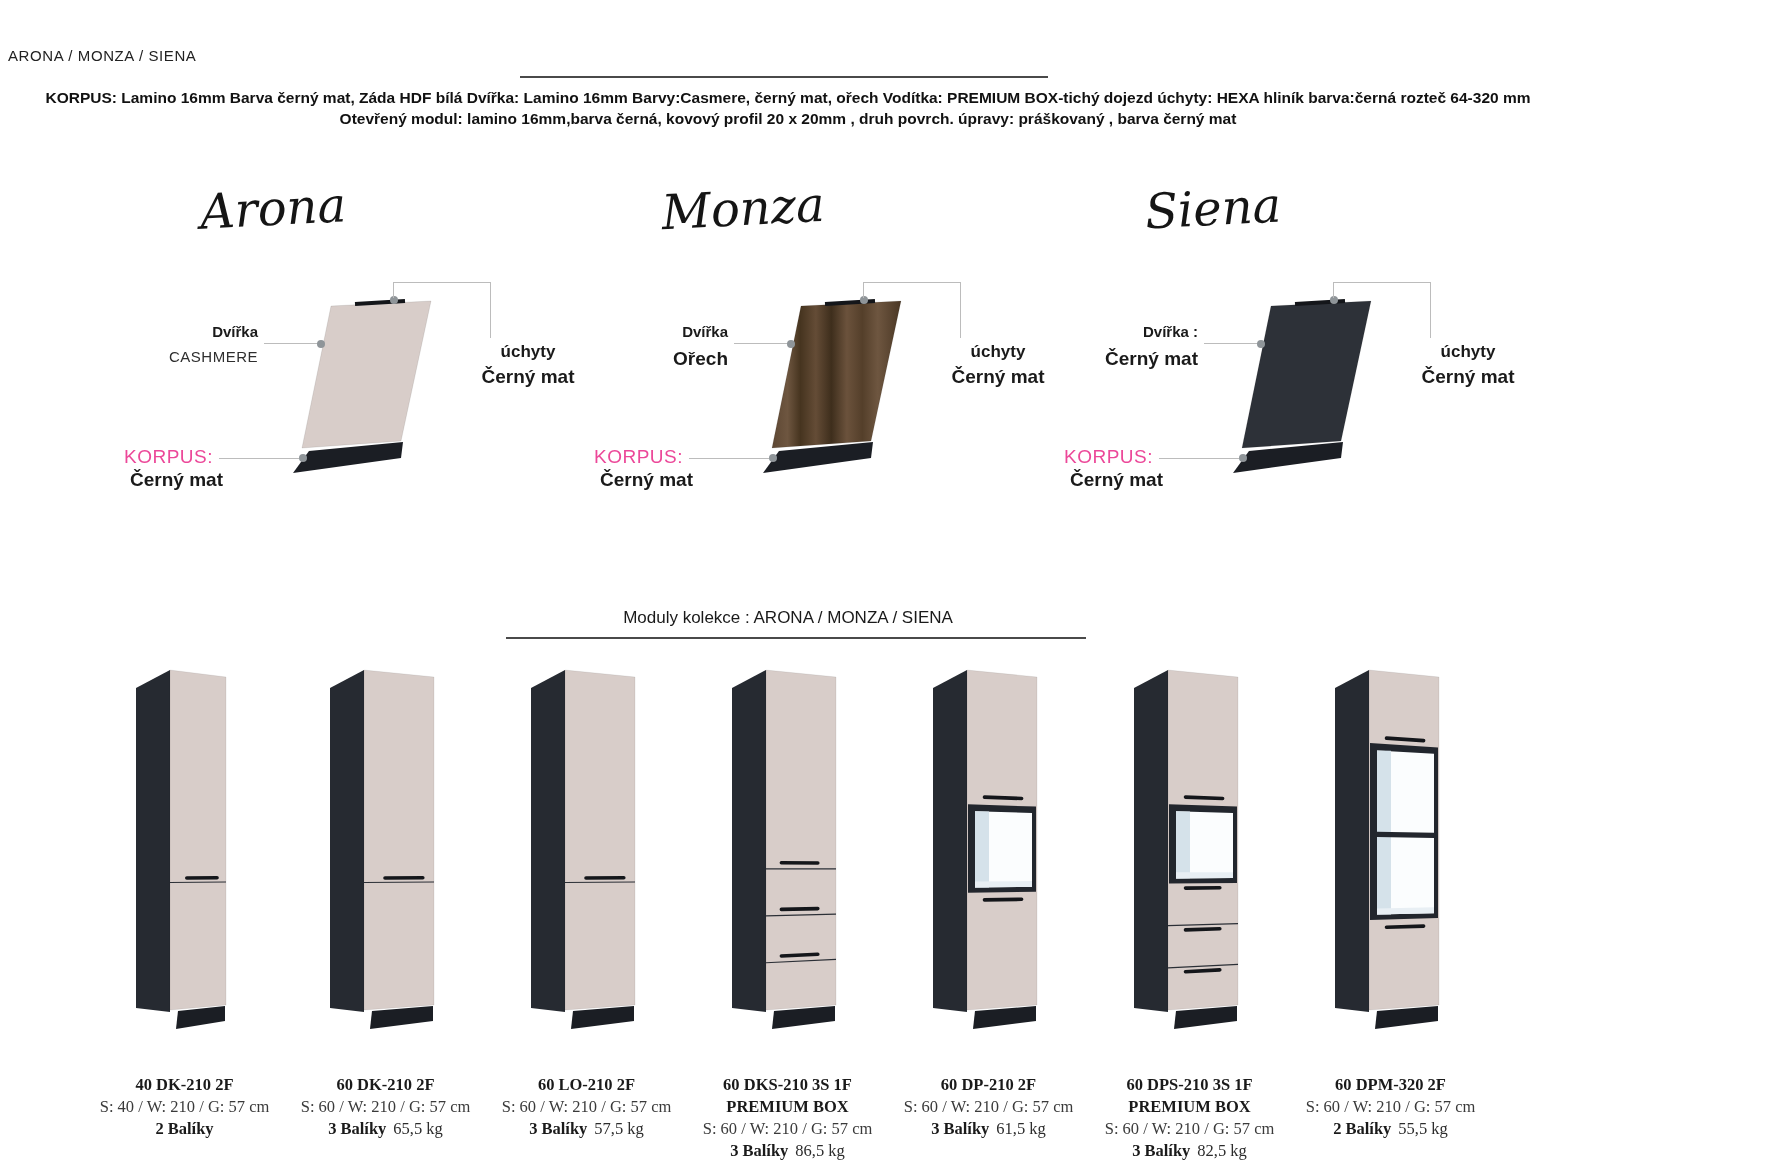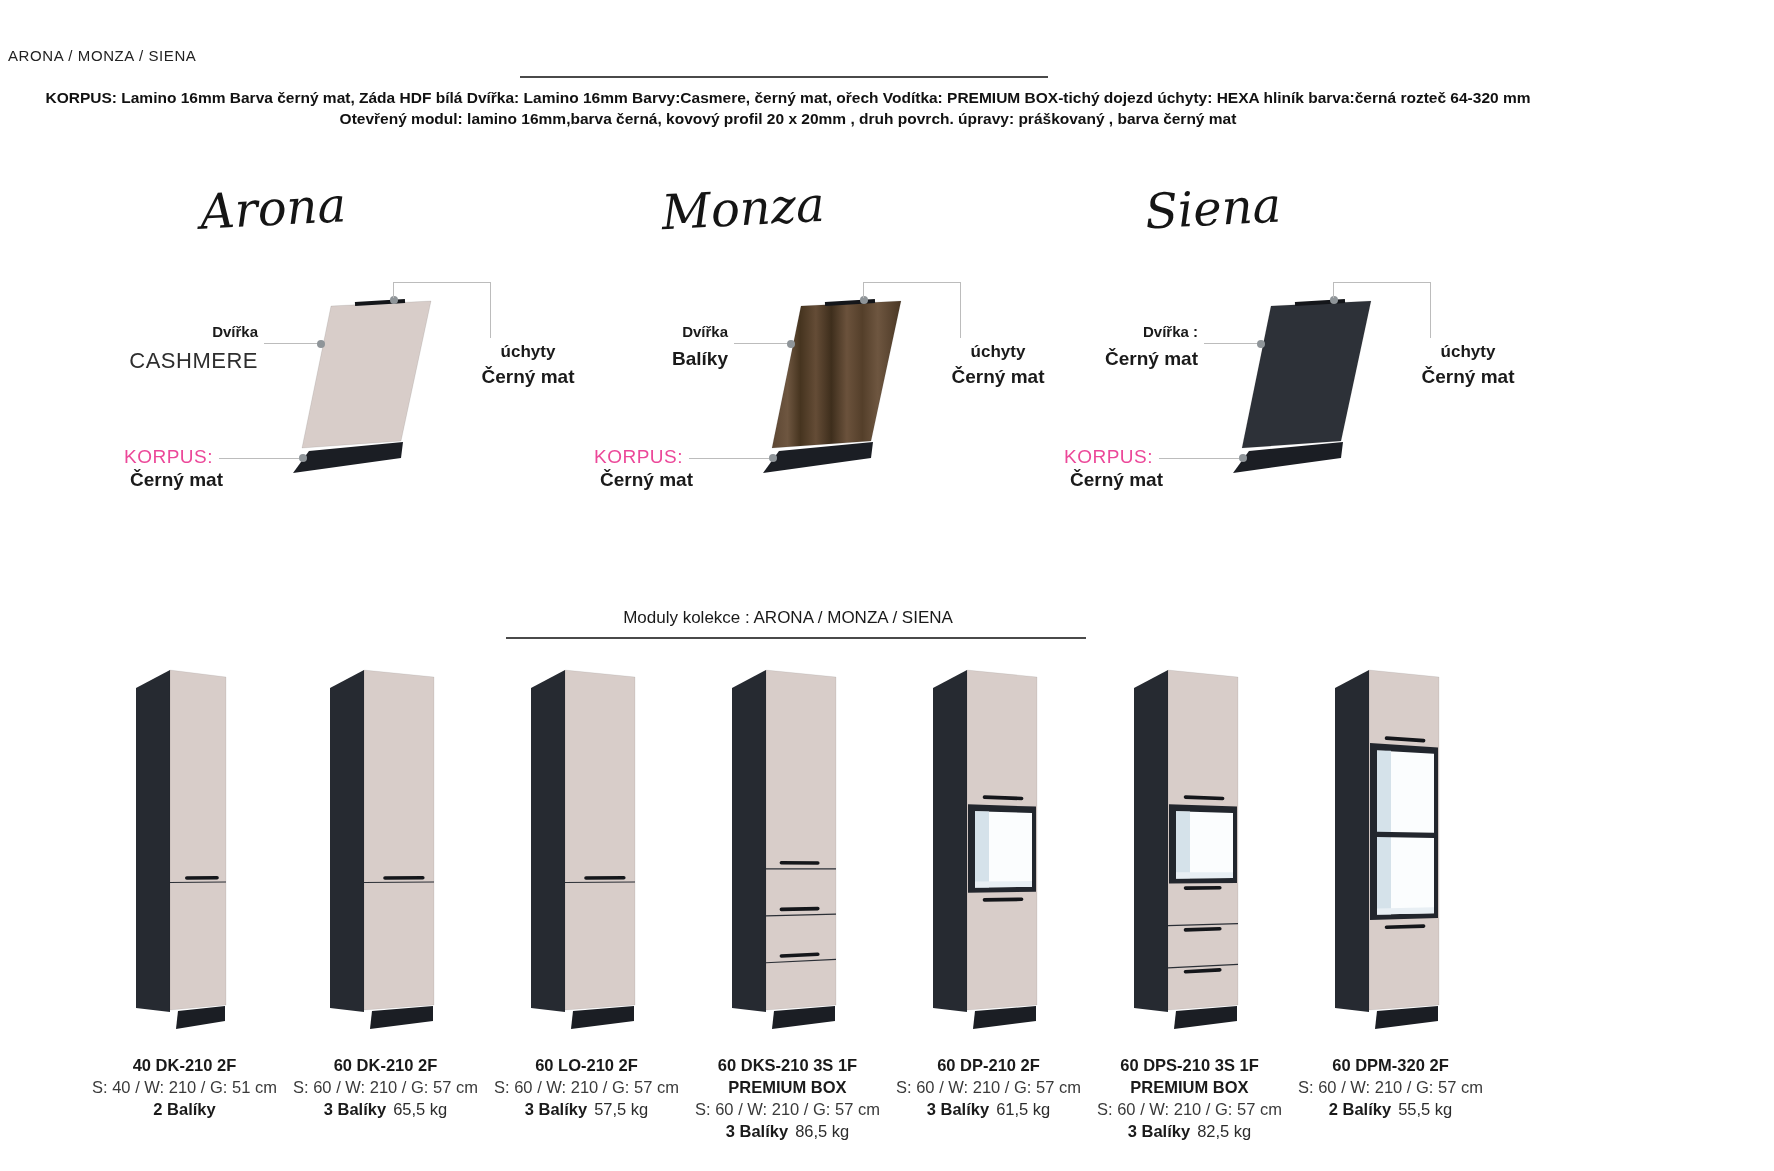--- a/index.html
+++ b/index.html
@@ -18,21 +18,21 @@
   .collections{position:absolute;top:170px;left:0;width:1560px;height:350px;}
   .collection{position:absolute;top:0;width:510px;height:350px;}
   .collection.c0{left:80px;} .collection.c1{left:550px;} .collection.c2{left:1020px;}
   .script-name{position:absolute;left:30px;top:10px;width:310px;text-align:center;
                font-family:"DejaVu Serif",serif;font-style:italic;font-size:48px;
                transform:rotate(-3deg);color:#151515;}
   .door-art{position:absolute;left:185px;top:120px;width:170px;height:200px;}
   .lbl{position:absolute;}
   .dvirka-label{left:0;top:153px;width:170px;text-align:right;font-size:15px;font-weight:bold;}
   .dvirka-value{left:0;top:178px;width:170px;text-align:right;font-size:19px;font-weight:bold;}
-  .c0 .dvirka-value{font-size:22px;font-weight:400;letter-spacing:.5px;color:#2e2e2e;}
+  .c0 .dvirka-value{font-size:15px;font-weight:400;letter-spacing:.5px;color:#2e2e2e;}
   .line{position:absolute;background:#bcbcbc;}
   .dvirka-line{left:176px;top:173px;width:55px;height:1px;}
   .dot{position:absolute;width:8px;height:8px;border-radius:50%;background:#8f9599;}
   .dvirka-dot{left:229px;top:170px;}
   .uch-dot{left:302px;top:126px;}
   .uch-v1{left:305px;top:112px;width:1px;height:16px;}
   .uch-h{left:305px;top:112px;width:97px;height:1px;}
   .uch-v2{left:402px;top:112px;width:1px;height:56px;}
   .uchyty-label{left:380px;top:172px;width:120px;text-align:center;font-size:17px;font-weight:bold;}
   .uchyty-value{left:365px;top:196px;width:150px;text-align:center;font-size:19px;font-weight:bold;}
@@ -42,21 +42,21 @@
   .korpus-dot{left:211px;top:284px;}
   .korpus-value{left:0;top:299px;width:135px;text-align:right;font-size:19px;font-weight:bold;}
 
   
   .modules-header{position:absolute;top:608px;left:0;width:100%;text-align:center;font-size:17px;}
   .modules-header .mh-bold{font-weight:normal;}
   .mh-underline{position:absolute;top:637px;left:498px;width:580px;height:1.5px;background:#4a4a4a;}
   .modules{position:absolute;top:658px;left:76px;width:1410px;display:flex;}
   .module{width:201px;text-align:center;}
   .cab-art{width:120px;height:380px;margin:0 auto;}
-  .caption{margin-top:16px;line-height:22px;font-size:16.5px;}
+  .caption{margin-top:36px;line-height:22px;font-size:16.5px;font-family:Liberation Serif, serif;}
   .m-name{font-weight:600;color:#1a1a1a;}
   .m-premium{font-weight:600;color:#1a1a1a;}
   .m-dims{color:#3a3a3a;}
   .m-pack b{font-weight:bold;}
   .m-pack .w{margin-left:7px;font-weight:400;color:#2c2c2c;}
 </style>
 </head>
 <body>
 
 <div class="page">
@@ -106,21 +106,21 @@
                   <stop offset="0.7" stop-color="#543f2a"></stop>
                   <stop offset="0.82" stop-color="#6e5640"></stop>
                   <stop offset="1" stop-color="#4a3724"></stop>
                 </linearGradient>
               </defs>
               <polygon points="36,161 130,152 128,168 20,183" fill="#1b1e24"></polygon>
               <polygon points="58,16 158,11 128,151 29,158" fill="url(#wood1)" stroke="rgba(0,0,0,0.15)" stroke-width="0.6"></polygon>
               <line x1="82" y1="14" x2="132" y2="11" stroke="#14161a" stroke-width="4"></line>
             </svg></div>
     <div class="lbl dvirka-label">Dvířka</div>
-    <div class="lbl dvirka-value">Balíky</div>
+    <div class="lbl dvirka-value">Ořech</div>
     <div class="line dvirka-line"></div>
     <div class="dot dvirka-dot"></div>
     <div class="dot uch-dot"></div>
     <div class="line uch-v1"></div>
     <div class="line uch-h"></div>
     <div class="line uch-v2"></div>
     <div class="lbl uchyty-label">úchyty</div>
     <div class="lbl uchyty-value">Černý mat</div>
     <div class="lbl korpus-label">KORPUS:</div>
     <div class="line korpus-line"></div>
@@ -161,21 +161,21 @@
     <div class="cab-art"><svg viewBox="0 0 120 380" width="120" height="380">
               <polygon points="11,30 45,12 45,354 11,350" fill="#262a31"></polygon>
               <polygon points="53,353 100,348 100,363 51,371" fill="#1b1e24"></polygon>
               <polygon points="45,12 101,19 101,347 45,352" fill="#d8cdc9" stroke="rgba(0,0,0,0.12)" stroke-width="0.6"></polygon>
               <line x1="45" y1="224.5" x2="101" y2="224" stroke="#2b2f36" stroke-width="1.2"></line>
               <line x1="61.8" y1="219.9768" x2="92.03999999999999" y2="219.79103999999998" stroke="#14161a" stroke-width="3.6" stroke-linecap="round"></line>
             </svg></div>
     <figcaption class="caption">
       <div class="m-name">40 DK-210 2F</div>
 
-      <div class="m-dims">S: 40 / W: 210 / G: 51 cm</div>
+      <div class="m-dims">S: 40 / W: 210 / G: 57 cm</div>
       <div class="m-pack"><b>2 Balíky</b></div>
     </figcaption>
   </figure>
         <figure class="module" style="margin:0">
     <div class="cab-art"><svg viewBox="0 0 120 380" width="120" height="380">
               <polygon points="4,30 38,12 38,354 4,350" fill="#262a31"></polygon>
               <polygon points="46,353 107,348 107,363 44,371" fill="#1b1e24"></polygon>
               <polygon points="38,12 108,19 108,347 38,352" fill="#d8cdc9" stroke="rgba(0,0,0,0.12)" stroke-width="0.6"></polygon>
               <line x1="38" y1="224.5" x2="108" y2="224" stroke="#2b2f36" stroke-width="1.2"></line>
               <line x1="59" y1="219.9768" x2="96.8" y2="219.79103999999998" stroke="#14161a" stroke-width="3.6" stroke-linecap="round"></line>

